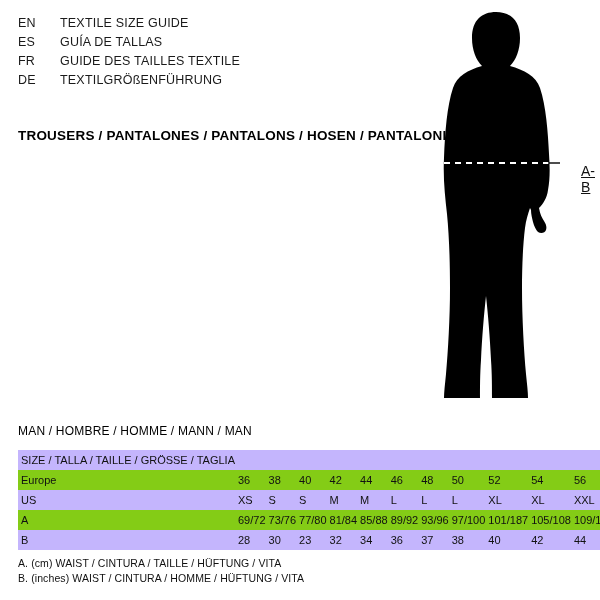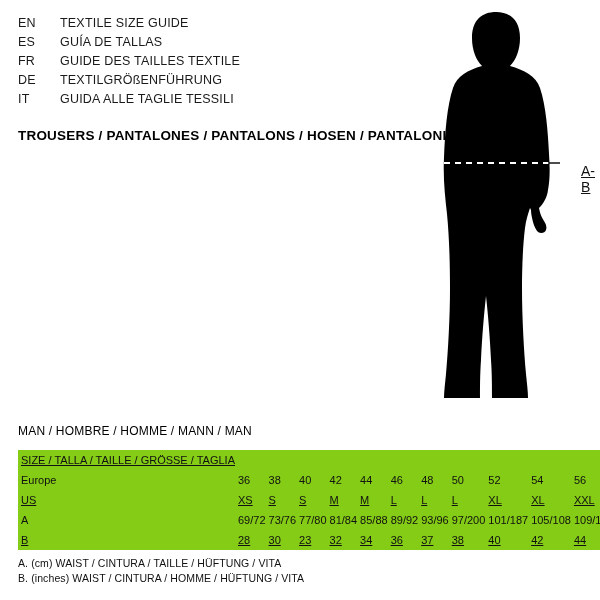--- a/index.html
+++ b/index.html
@@ -97,22 +97,21 @@
     font-size: 11px;
   }
   table.size-table td {
     padding: 2px 0 2px 3px;
     height: 16px;
     vertical-align: middle;
     white-space: nowrap;
     color: #111111;
   }
   table.size-table tr.shade td {
-    background: #84cc16;
-    text-decoration: underline;
+    background: #c4b5fd;
   }
   table.size-table tr.white td {
     background: #84cc16;
   }
   td.label-col {
     width: 86px;
   }
   td.val {
     width: 47px;
   }
@@ -143,24 +142,20 @@
       <span class="lang-code">ES</span>
       <span class="lang-text">GUÍA DE TALLAS</span>
     </div>
     <div class="lang-row">
       <span class="lang-code">FR</span>
       <span class="lang-text">GUIDE DES TAILLES TEXTILE</span>
     </div>
     <div class="lang-row">
       <span class="lang-code">DE</span>
       <span class="lang-text">TEXTILGRÖßENFÜHRUNG</span>
-    </div>
-    <div class="lang-row">
-      <span class="lang-code">IT</span>
-      <span class="lang-text">GUIDA ALLE TAGLIE TESSILI</span>
     </div>
   </div>
 
   <div class="section-title">TROUSERS / PANTALONES / PANTALONS / HOSEN / PANTALONI</div>
 
   <div class="figure-wrap">
     <svg class="figure-svg" width="200" height="400" viewBox="0 0 200 400">
       <path fill="#000000" d="
         M72,30
         C72,12 82,4 96,4
@@ -249,21 +244,21 @@
       </tr>
       <tr class="white">
         <td class="label-col">A</td>
         <td class="val">69/72</td>
         <td class="val">73/76</td>
         <td class="val">77/80</td>
         <td class="val">81/84</td>
         <td class="val">85/88</td>
         <td class="val">89/92</td>
         <td class="val">93/96</td>
-        <td class="val">97/200</td>
+        <td class="val">97/100</td>
         <td class="val">101/187</td>
         <td class="val">105/108</td>
         <td class="val">109/112</td>
       </tr>
       <tr class="shade">
         <td class="label-col">B</td>
         <td class="val">28</td>
         <td class="val">30</td>
         <td class="val">23</td>
         <td class="val">32</td>

